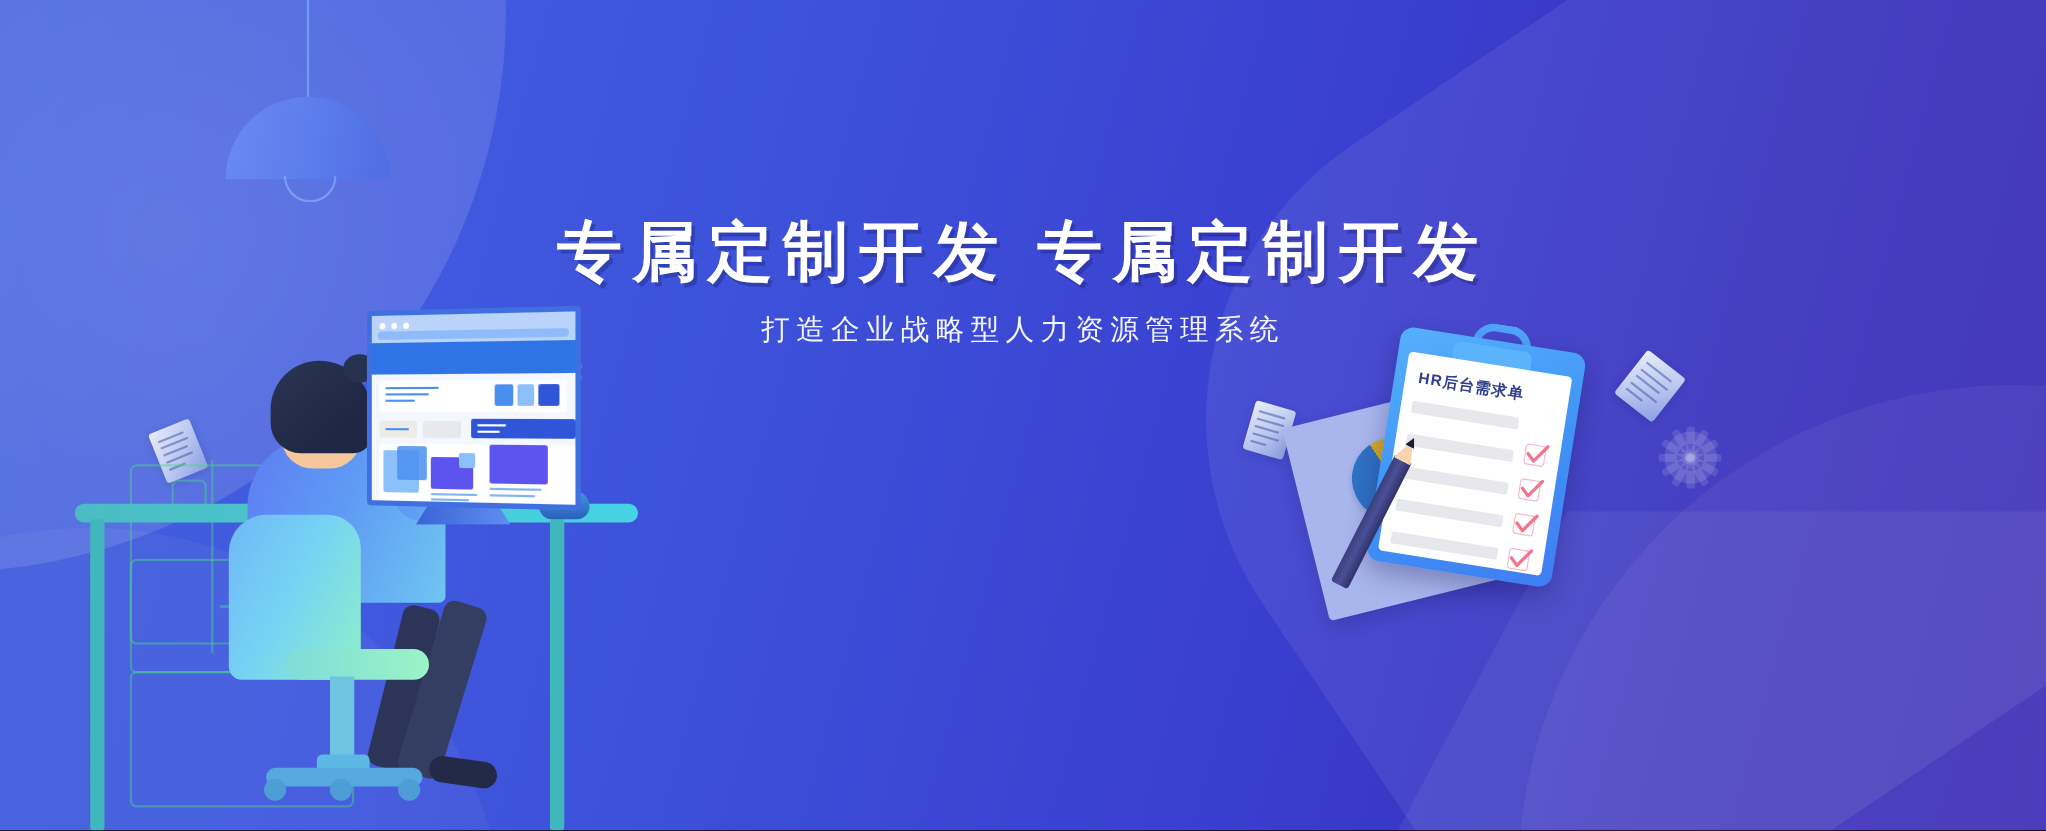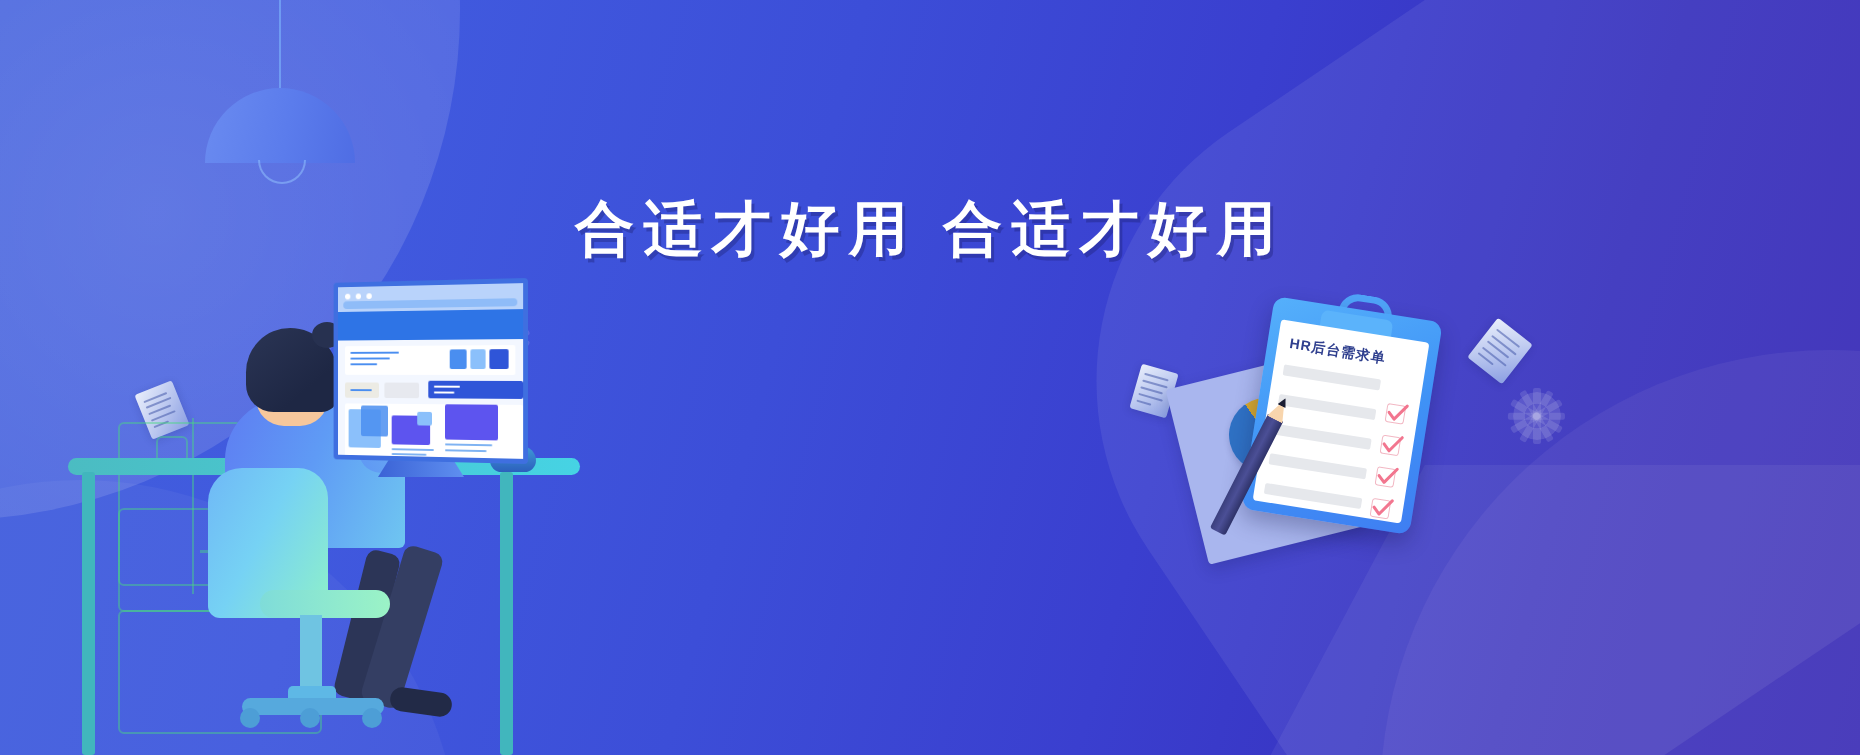--- a/index.html
+++ b/index.html
@@ -248,21 +248,22 @@
     <div class="wedge-r3"></div>
   </div>
 
   <div class="lamp">
     <div class="cord"></div>
     <div class="shade"></div>
     <div class="bulb"></div>
   </div>
 
   <div class="copy">
-    <h1 class="headline">合适才好用  合适才好用</h1>
+    <h1 class="headline">专属定制开发  专属定制开发</h1>
+    <p class="subhead">打造企业战略型人力资源管理系统</p>
   </div>
 
   <div class="minidoc" style="left:142px;top:386px;width:40px;height:48px;transform:rotate(-22deg);">
     <i style="top:18%;width:64%"></i>
       <i style="top:32%;width:68%"></i>
     <i style="top:46%;width:60%"></i>
       <i style="top:60%;width:66%"></i>
       <i style="top:74%;width:40%"></i>
   </div>
 

